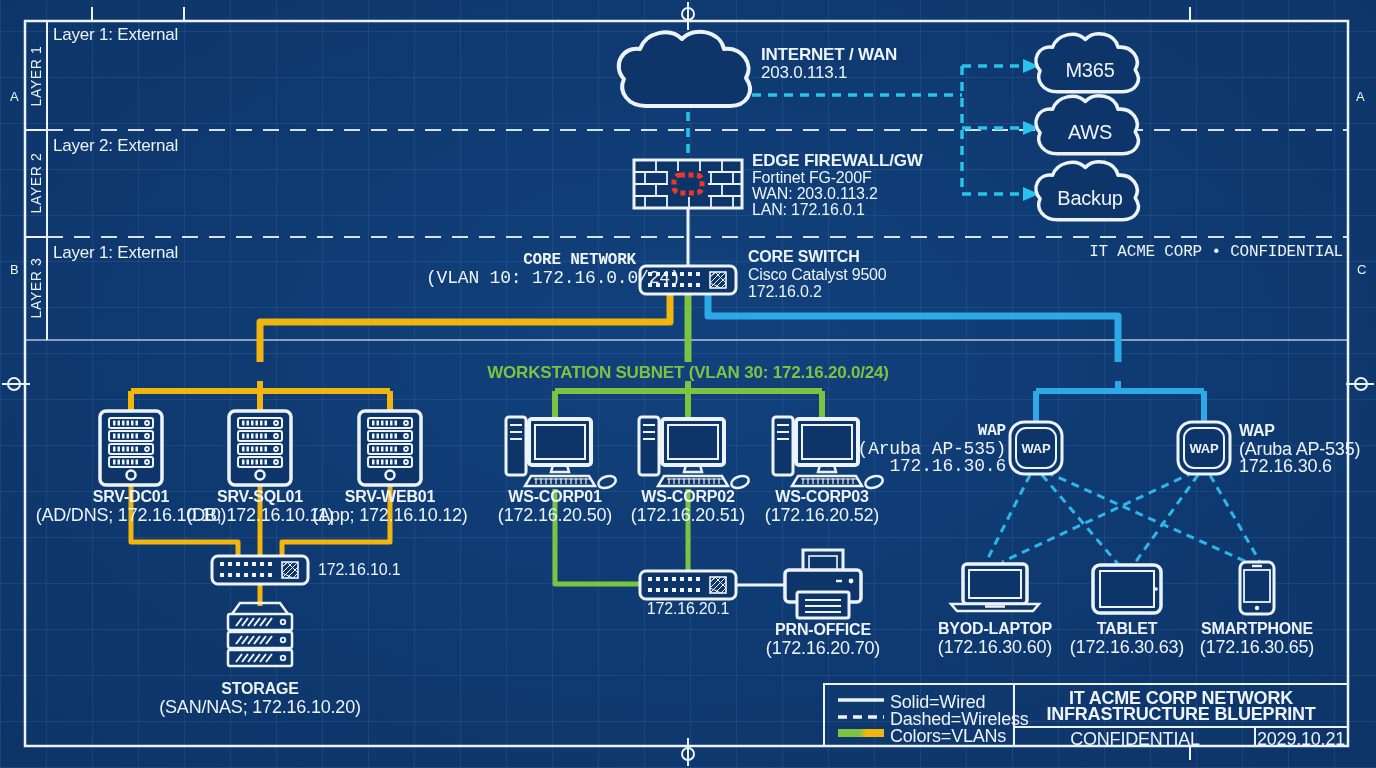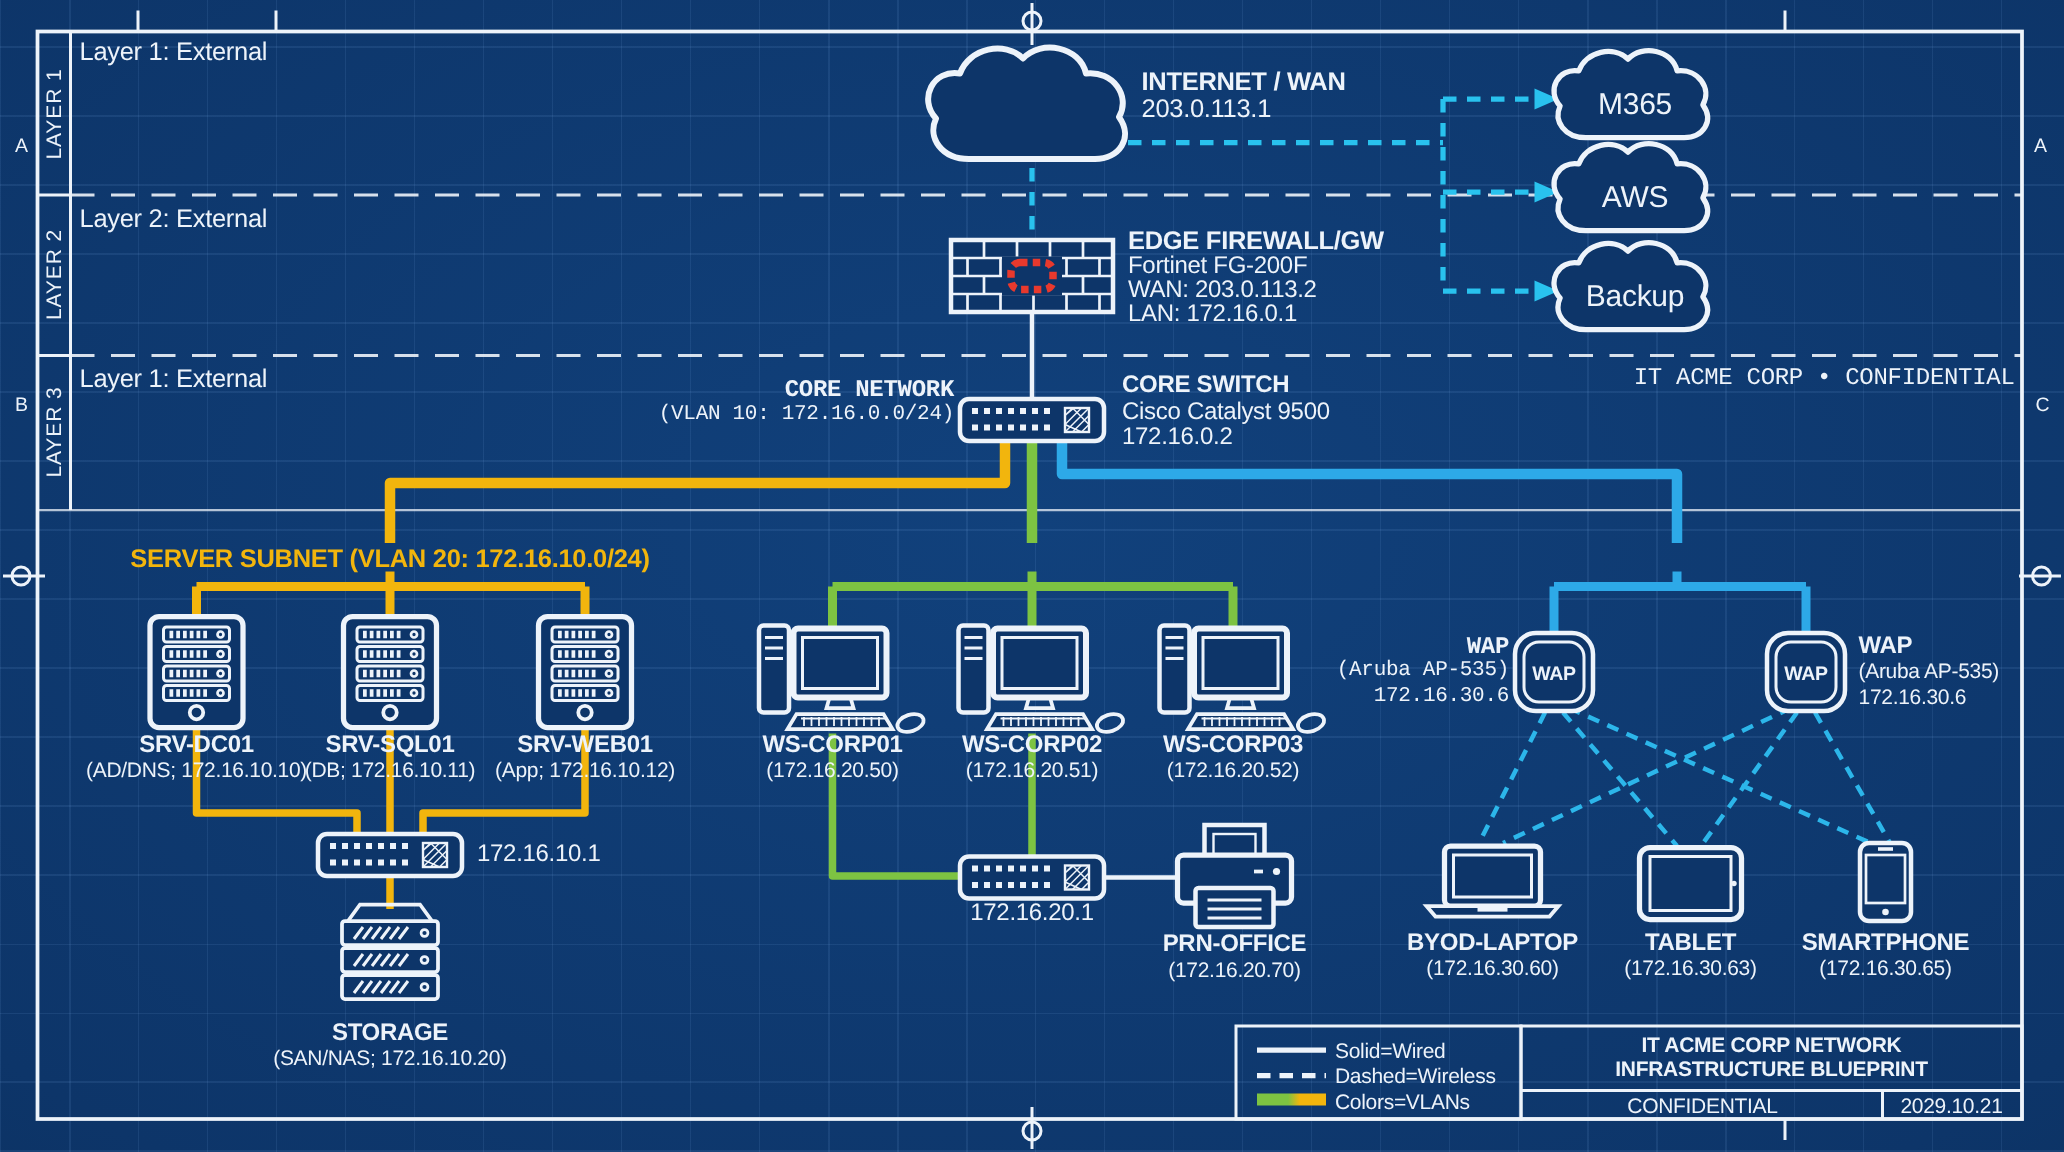--- a/index.html
+++ b/index.html
@@ -11,21 +11,21 @@
       repeating-linear-gradient(90deg, rgba(140,190,250,0.10) 0 1px, transparent 1px 46px),
       radial-gradient(120% 130% at 50% 45%, #11417c 0%, #0d3569 55%, #08294f 100%);
     font-family:"Liberation Sans",sans-serif;
   }
   svg{position:absolute;left:0;top:0;}
   .lbl{position:absolute;color:#edf3fa;font-size:16px;line-height:1.05;white-space:nowrap;letter-spacing:-0.2px;}
   .b{font-weight:bold;}
   .c{transform:translateX(-50%);text-align:right;}
   .r{text-align:right;font-family:Liberation Mono, monospace;}
   .rot{transform:translate(-50%,-50%) rotate(-90deg);letter-spacing:0.6px;}
-  .s13{font-size:13px}.s14{font-size:14px}.s15{font-size:14px}.s17{font-size:17px}.s20{font-size:20px}
+  .s13{font-size:13px}.s14{font-size:14px}.s15{font-size:18px}.s17{font-size:17px}.s20{font-size:20px}
   .yellow{color:#f2b50d}.green{color:#7dc342}.blue{color:#2da9e8}
 </style>
 </head>
 <body>
 
 <div class="canvas">
 
 <svg width="1376" height="768" viewBox="0 0 1376 768">
   <defs>
     <path id="cloudp" d="M -42,33 C -60,33 -70,19 -64,6 C -76,-7 -66,-27 -48,-24 C -42,-41 -18,-46 -6,-34 C 6,-47 32,-42 36,-24 C 54,-26 66,-9 58,5 C 68,19 58,33 42,33 Z"></path>
@@ -359,21 +359,21 @@
 <div class="lbl" style="left:752px;top:202px">LAN: 172.16.0.1</div>
 
 <div class="lbl b r" style="left:426px;top:252px;width:210px">CORE NETWORK</div>
 <div class="lbl s15 r" style="left:426px;top:269px;width:210px">(VLAN 10: 172.16.0.0/24)</div>
 <div class="lbl b" style="left:748px;top:249px">CORE SWITCH</div>
 <div class="lbl" style="left:748px;top:267px">Cisco Catalyst 9500</div>
 <div class="lbl" style="left:748px;top:284px">172.16.0.2</div>
 
 <div class="lbl r" style="left:1043px;top:244px;width:300px">IT ACME CORP • CONFIDENTIAL</div>
 
-<div class="lbl s17 b c yellow" style="left:260px;top:364px">SERVER SUBNET (VLAN 20: 172.16.10.0/24)</div>
+<div class="lbl s17 b c green" style="left:688px;top:364px">WORKSTATION SUBNET (VLAN 30: 172.16.20.0/24)</div>
 
 <div class="lbl b c" style="left:131px;top:489px">SRV-DC01</div>
 <div class="lbl s15 c" style="left:131px;top:506px">(AD/DNS; 172.16.10.10)</div>
 <div class="lbl b c" style="left:260px;top:489px">SRV-SQL01</div>
 <div class="lbl s15 c" style="left:260px;top:506px">(DB; 172.16.10.11)</div>
 <div class="lbl b c" style="left:390px;top:489px">SRV-WEB01</div>
 <div class="lbl s15 c" style="left:390px;top:506px">(App; 172.16.10.12)</div>
 <div class="lbl" style="left:318px;top:562px">172.16.10.1</div>
 <div class="lbl b c" style="left:260px;top:681px">STORAGE</div>
 <div class="lbl s15 c" style="left:260px;top:698px">(SAN/NAS; 172.16.10.20)</div>

